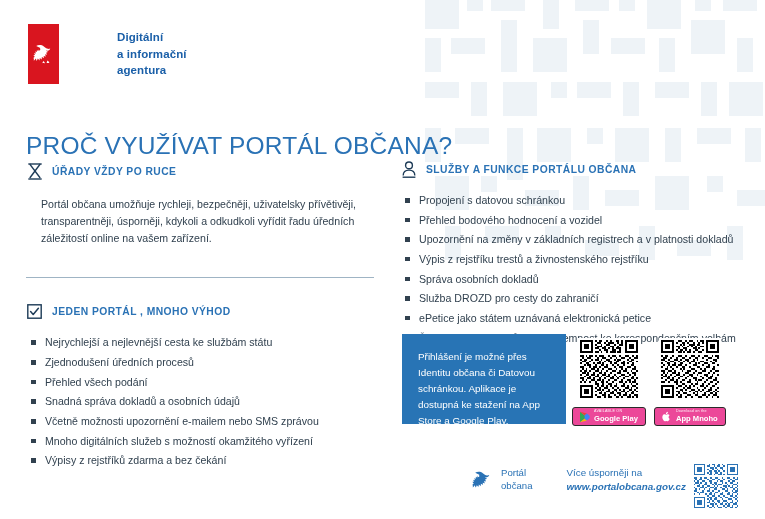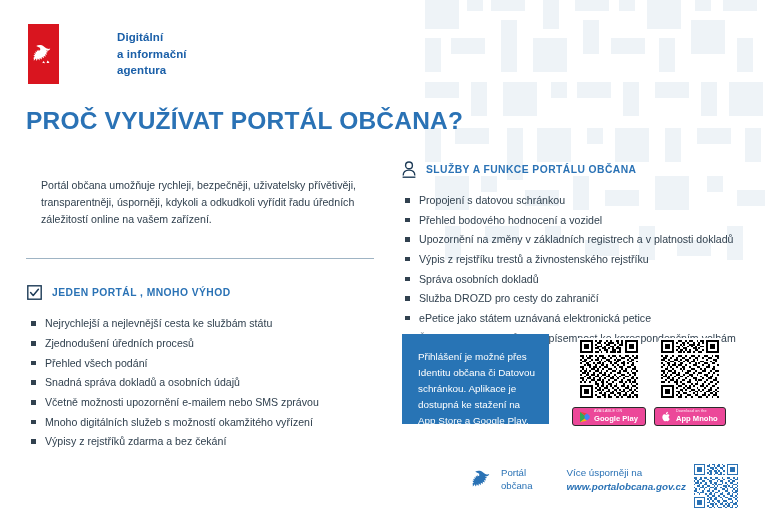--- a/index.html
+++ b/index.html
@@ -29,22 +29,22 @@
   }
   .dia-flag svg{display:block;}
   .dia-text{
     margin-left:10px;color:#1a5fa8;font-size:11.5px;font-weight:700;
     line-height:1.45;letter-spacing:.1px;
   }
   .dia-text div{white-space:nowrap;padding-left:48px;}
 
   
   .main-title{
-    position:absolute;left:26px;top:91px;
-    font-size:24.5px;font-weight:700;color:#2a72b5;
+    position:absolute;left:26px;top:116px;
+    font-size:24.5px;font-weight:400;color:#2a72b5;
     letter-spacing:.2px;white-space:nowrap;
   }
 
   
   .col-left{position:absolute;left:26px;top:162px;width:350px;}
   .col-right{position:absolute;left:400px;top:160px;width:345px;}
 
   .sec-head{display:flex;align-items:center;gap:9px;margin-bottom:13px;}
   .sec-ico{width:17px;height:19px;flex:none;display:flex;align-items:center;justify-content:center;}
   .sec-ico svg{display:block;}
@@ -68,21 +68,21 @@
     font-size:10.6px;line-height:1.62;color:#31414f;
     margin-bottom:2.5px;white-space:nowrap;
   }
   ul.blist li::before{
     content:"";position:absolute;left:5px;top:6px;
     width:4.5px;height:4.5px;background:#31414f;
   }
 
   
   .info-box{
-    position:absolute;left:402px;top:334px;width:147px;height:90px;
+    position:absolute;left:402px;top:334px;width:164px;height:90px;
     background:#2874b5;color:#ffffff;
     box-sizing:border-box;padding:15px 14px 0 16px;
   }
   .info-box p{margin:0;font-size:9.9px;line-height:1.62;}
 
   
   .store-group{position:absolute;top:338px;display:flex;flex-direction:column;align-items:center;}
   .store-group.g1{left:572px;}
   .store-group.g2{left:654px;}
   .qr-blk{width:62px;height:62px;}
@@ -93,21 +93,21 @@
     display:flex;align-items:center;padding:0 7px 0 5px;box-sizing:border-box;
     border:1px solid #2a2a2a;
   }
   .badge .bico{width:12px;height:13px;flex:none;display:flex;align-items:center;justify-content:center;}
   .badge .btxt{margin-left:4px;line-height:1;color:#fff;}
   .badge .btop{font-size:3.6px;letter-spacing:.25px;display:block;white-space:nowrap;opacity:.95;}
   .badge .bbot{font-size:7.6px;font-weight:700;display:block;white-space:nowrap;margin-top:1px;}
 
   
   .footer{position:absolute;left:472px;top:466px;display:flex;align-items:center;}
-  .po-logo{display:flex;}
+  .po-logo{display:flex;align-items:center;}
   .po-lion{width:22px;height:24px;flex:none;}
   .po-lion svg{display:block;}
   .po-txt{margin-left:7px;color:#2a72b5;font-size:9.6px;line-height:1.35;font-weight:400;}
   .foot-info{margin-left:34px;color:#2a72b5;font-size:9.8px;line-height:1.45;}
   .foot-info .l1{font-weight:400;}
   .foot-info .l2{font-weight:700;font-style:italic;}
   .foot-qr{position:absolute;left:692px;top:462px;width:48px;height:48px;}
   .foot-qr svg{display:block;}
 </style>
 </head>
@@ -188,20 +188,33 @@
       <div>Digitální</div>
       <div>a informační</div>
       <div>agentura</div>
     </div>
   </div>
 
   <h1 class="main-title">PROČ VYUŽÍVAT PORTÁL OBČANA?</h1>
 
   <div class="col-left">
 
+    <div class="sec-head">
+      <span class="sec-ico">
+        <svg width="14" height="17" viewBox="0 0 14 17" xmlns="http://www.w3.org/2000/svg">
+          <g stroke="#1d3b57" stroke-width="1.4" fill="none" stroke-linecap="square">
+            <line x1="1" y1="1" x2="13" y2="1"></line>
+            <line x1="1" y1="16" x2="13" y2="16"></line>
+            <path d="M2.2 1.6 L11.8 14.4"></path>
+            <path d="M11.8 1.6 L2.2 14.4"></path>
+          </g>
+        </svg>
+      </span>
+      <span class="sec-title">ÚŘADY VŽDY PO RUCE</span>
+    </div>
 
     <p class="body-par">Portál občana umožňuje rychleji, bezpečněji, uživatelsky přívětivěji, transparentněji, úsporněji, kdykoli a odkudkoli vyřídit řadu úředních záležitostí online na vašem zařízení.</p>
 
     <hr class="divider">
 
     <div class="sec-head" style="margin-top:24px;">
       <span class="sec-ico">
         <svg width="15" height="15" viewBox="0 0 15 15" xmlns="http://www.w3.org/2000/svg">
           <rect x="0.8" y="0.8" width="13.4" height="13.4" fill="none" stroke="#1d3b57" stroke-width="1.4"></rect>
           <path d="M3.6 7.6 L6.2 10.4 L11.4 4.2" fill="none" stroke="#1d3b57" stroke-width="1.5" stroke-linecap="round" stroke-linejoin="round"></path>

